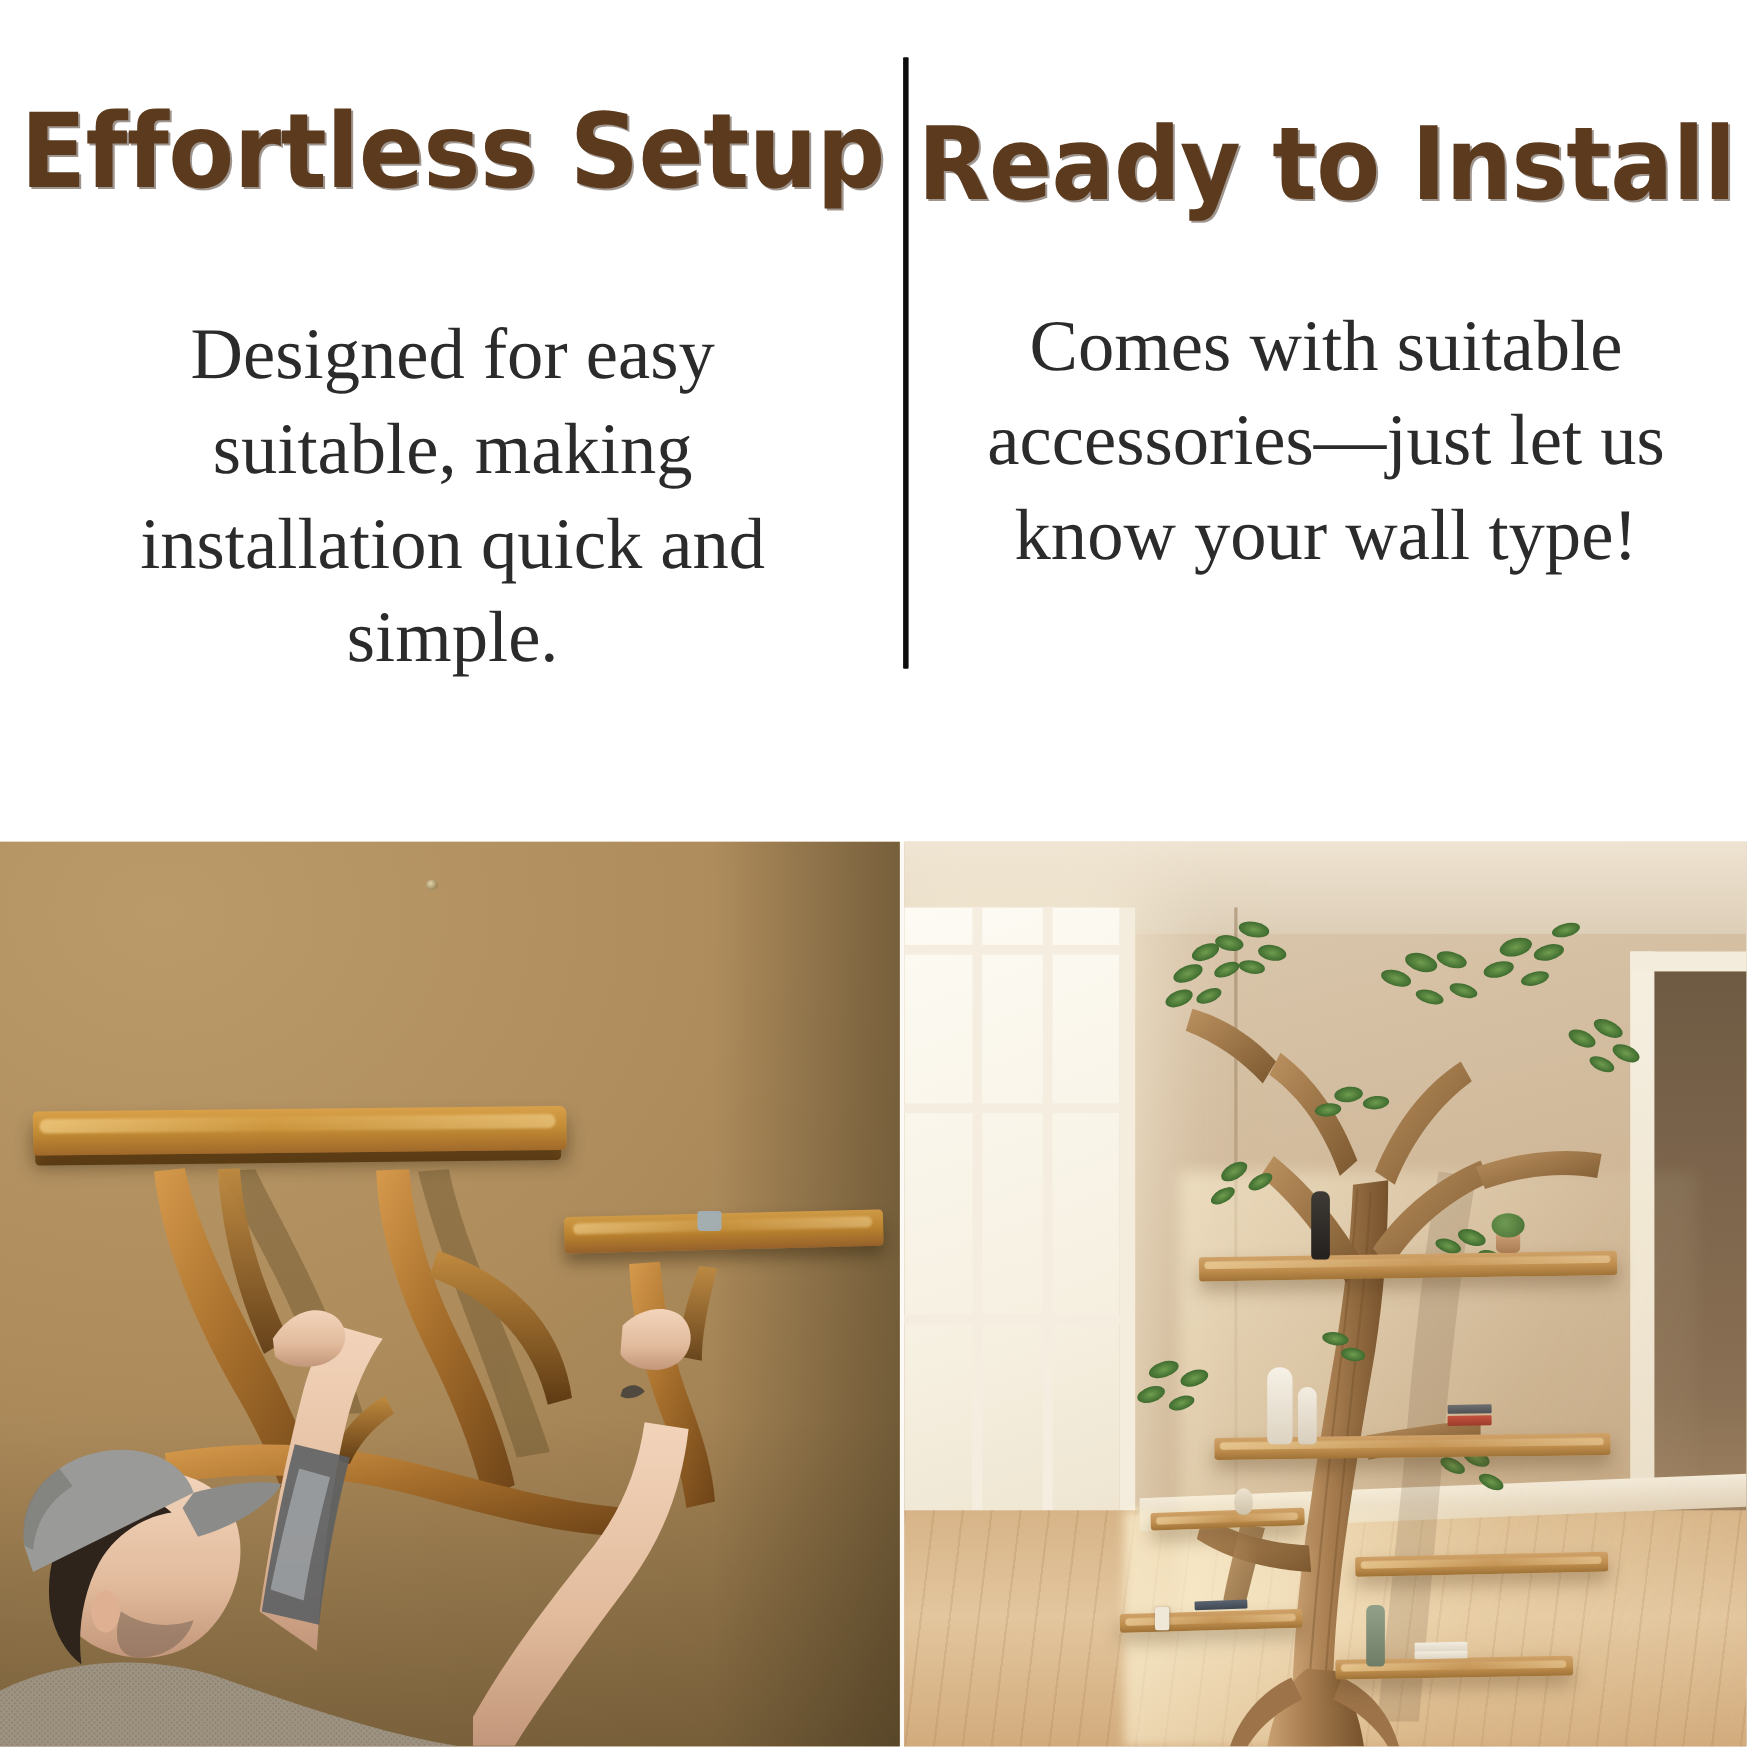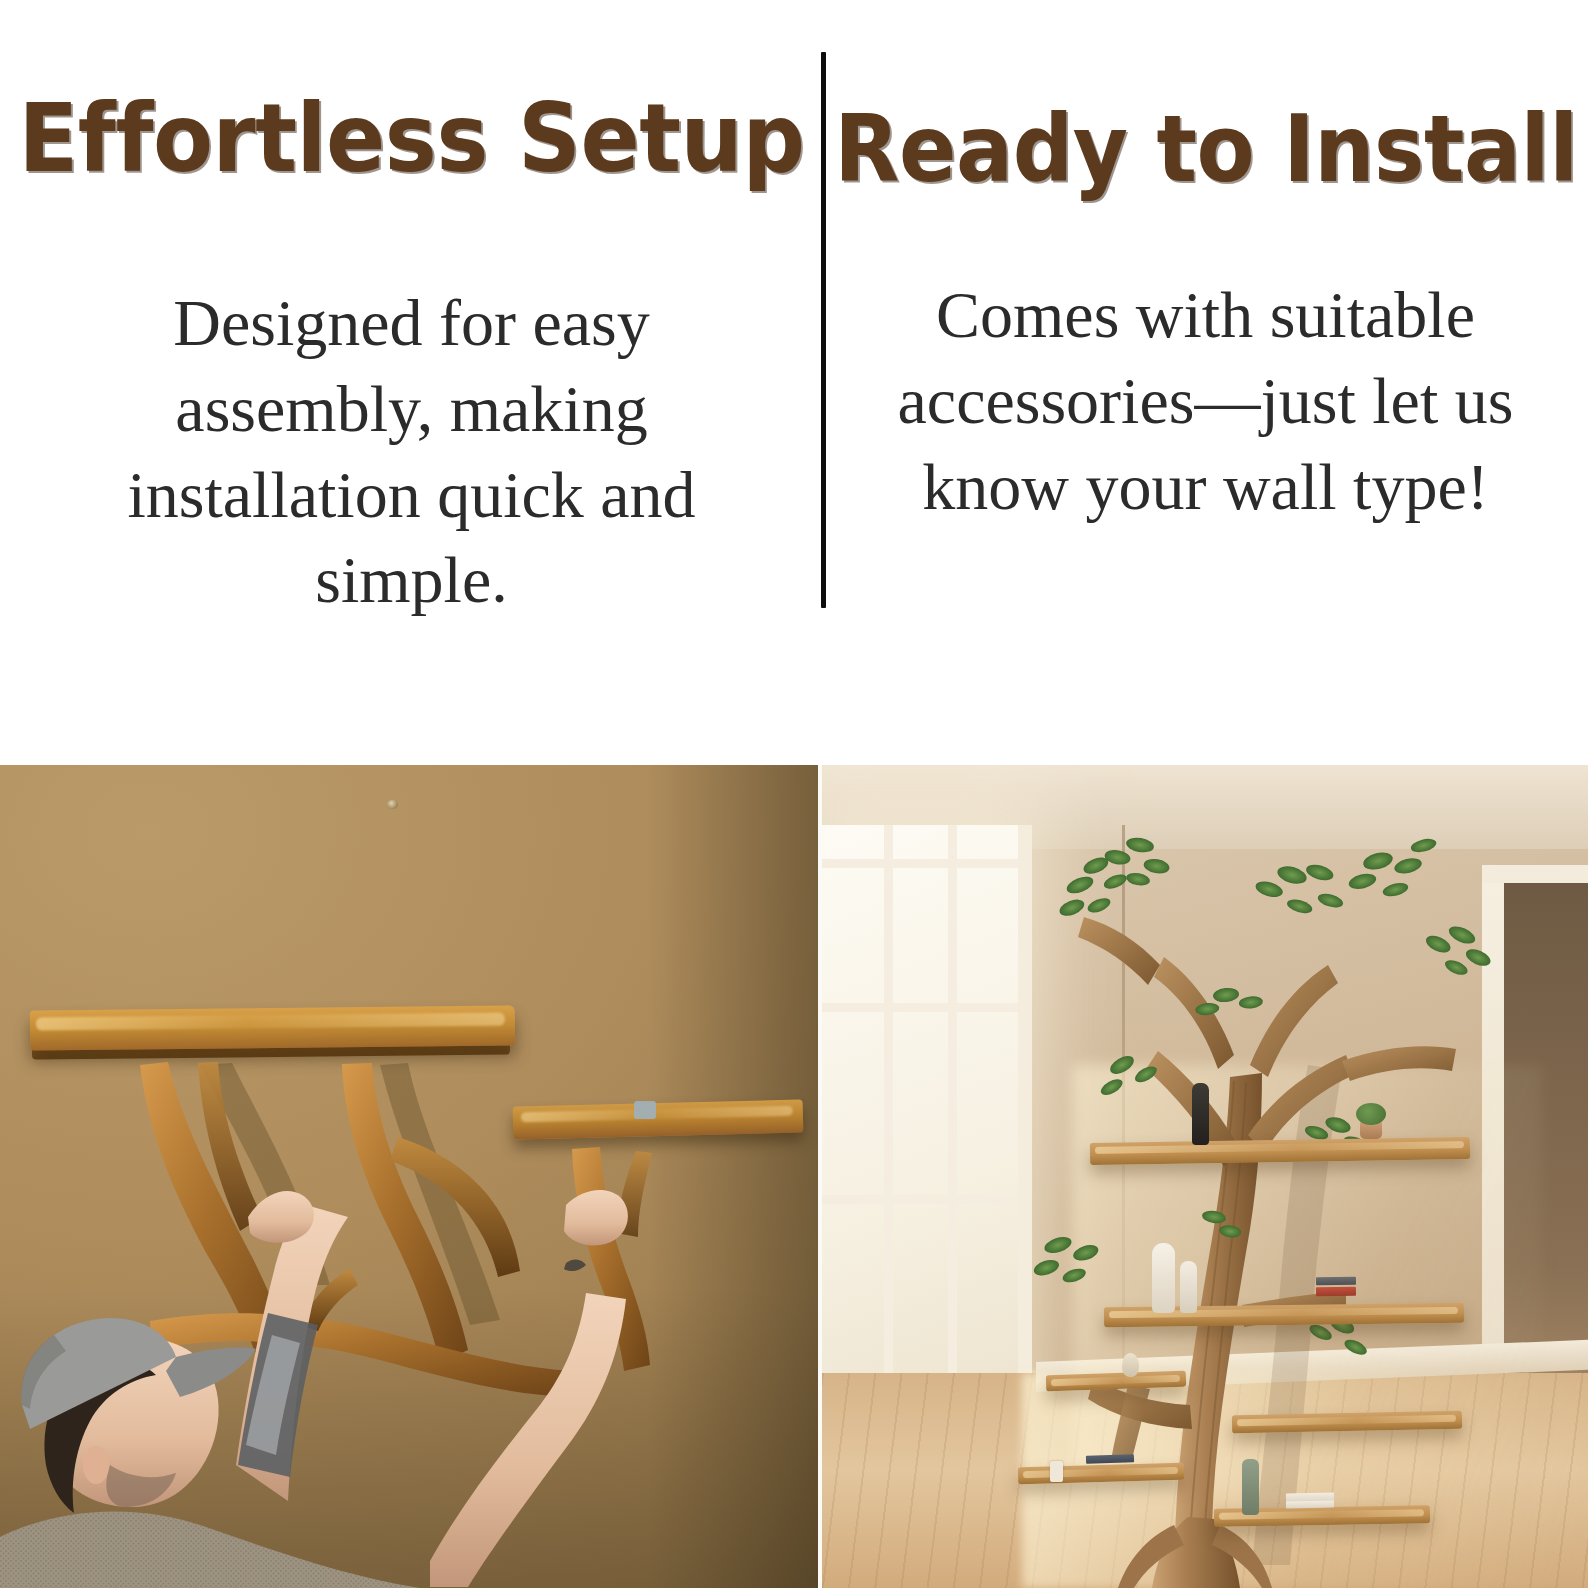--- a/index.html
+++ b/index.html
@@ -281,21 +281,21 @@
 </style>
 </head>
 <body>
 
 <div id="page">
 
   <div class="text-panel">
 
     <div class="col col-left">
       <h1 class="headline headline-left">Effortless Setup</h1>
-      <p class="body-copy body-left">Designed for easy assembly, making installation quick and simple.</p>
+      <p class="body-copy body-left">Designed for easy suitable, making installation quick and simple.</p>
     </div>
 
     <div class="col col-right">
       <h1 class="headline headline-right">Ready to Install</h1>
       <p class="body-copy body-right">Comes with suitable accessories—just let us know your wall type!</p>
     </div>
 
     <div class="divider"></div>
   </div>
 

